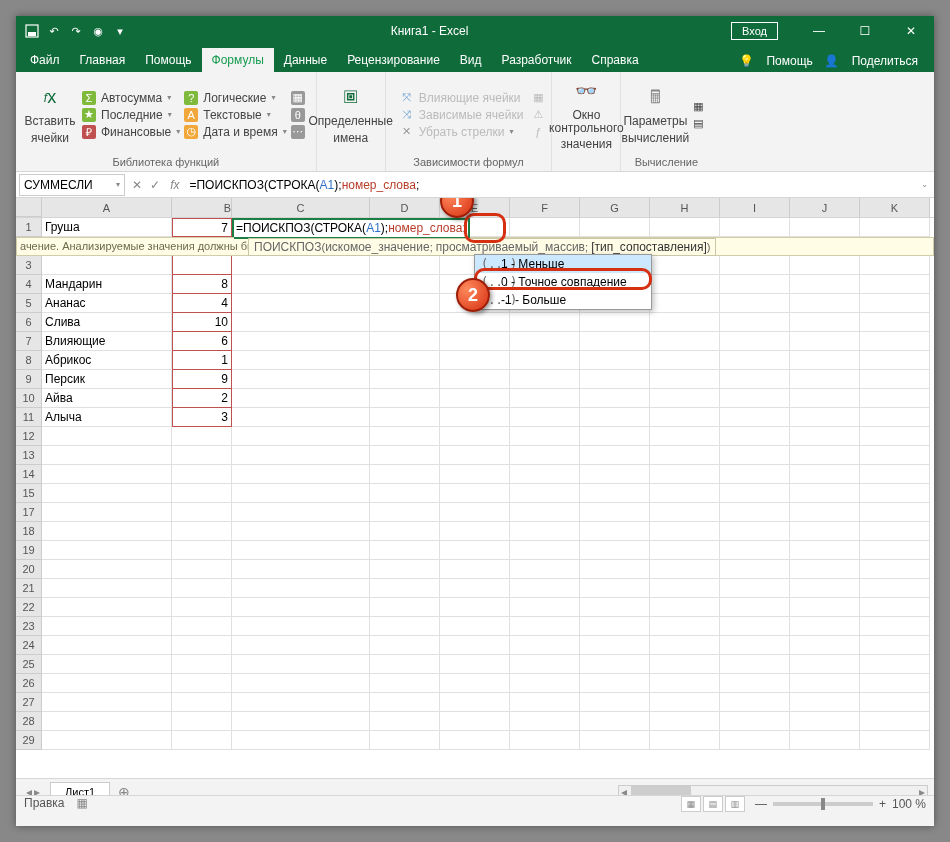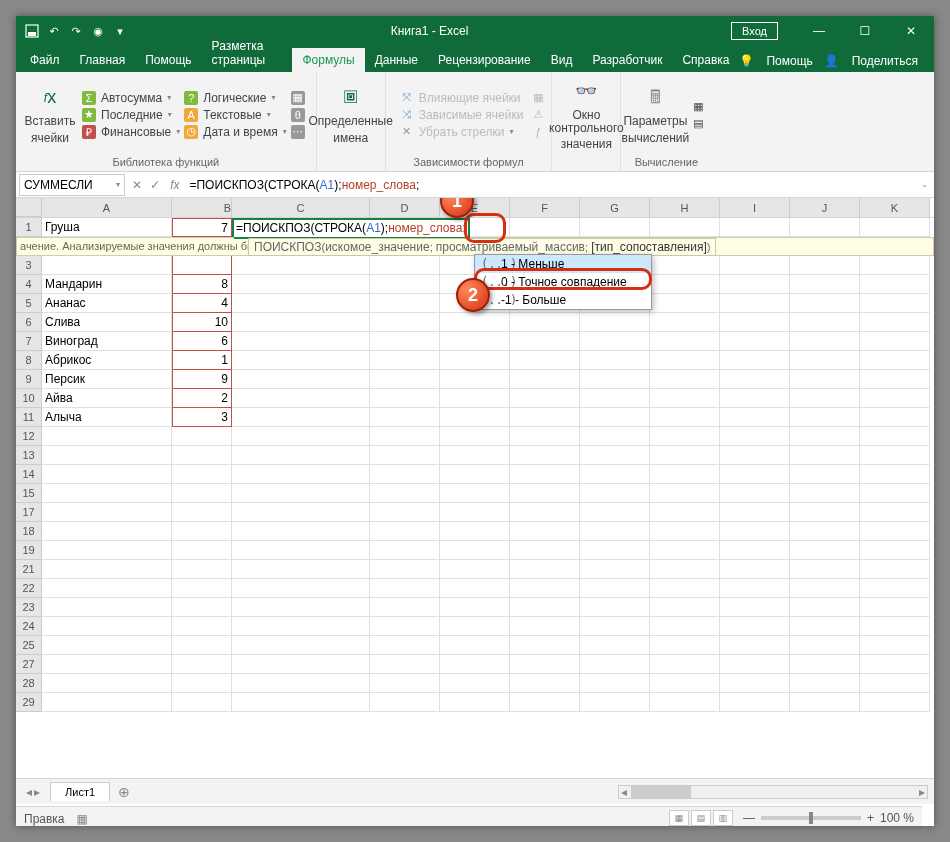--- a/index.html
+++ b/index.html
@@ -55,21 +55,21 @@
 .dropdown .opt{padding:2px 6px;display:flex;align-items:center;gap:4px}
 .dropdown .opt.sel{background:#cce8ff}
 .dropdown .opt .oic{width:16px;text-align:center;color:#666;font-family:monospace}
 .sheetbar{position:absolute;bottom:22px;left:0;right:0;height:26px;background:#f3f3f3;border-top:1px solid #d6d6d6;display:flex;align-items:center}
 .sheetbar .nav{display:flex;gap:2px;padding:0 10px;color:#888}
 .sheettab{background:#fff;border:1px solid #ccc;border-bottom:none;padding:3px 14px;font-size:11px;margin-right:2px}
 .sheetbar .add{color:#888;margin:0 6px;font-size:14px}
 .sheetbar .scroll{flex:1;display:flex;justify-content:flex-end;align-items:center;padding-right:6px}
 .scrollbar{height:14px;background:#f0f0f0;border:1px solid #ccc;width:310px;position:relative}
 .scrollbar .thumb{position:absolute;left:12px;height:12px;width:60px;background:#cdcdcd}
-.statusbar{position:absolute;bottom:0;left:0;right:12px;height:20px;background:#f3f3f3;border-top:1px solid #d6d6d6;display:flex;align-items:flex-end;font-size:11px;color:#555;padding:0 8px}
+.statusbar{position:absolute;bottom:0;left:0;right:0;height:31px;background:#f3f3f3;border-top:1px solid #d6d6d6;display:flex;align-items:flex-start;font-size:11px;color:#555;padding:0 8px}
 .statusbar .right{margin-left:auto;display:flex;align-items:center;gap:10px}
 .viewbtns{display:flex;gap:2px}
 .viewbtns .vb{width:20px;height:16px;border:1px solid #ccc;background:#fff;display:flex;align-items:center;justify-content:center;font-size:9px;color:#888}
 .zoom{display:flex;align-items:center;gap:6px}
 .zoom .track{width:100px;height:4px;background:#ccc;position:relative}
 .zoom .track .th{position:absolute;left:48px;top:-4px;width:4px;height:12px;background:#888}
 .callout{position:absolute;width:34px;height:34px;border-radius:50%;background:radial-gradient(circle at 30% 30%,#ff8a5c,#d62f12);border:2px solid #9c1e08;color:#fff;font-weight:bold;font-size:18px;display:flex;align-items:center;justify-content:center;box-shadow:2px 2px 4px rgba(0,0,0,.4);z-index:20}
 .hilite{position:absolute;border:3px solid #d62f12;border-radius:10px;z-index:19;pointer-events:none}
 .chev{font-size:8px;color:#888}
 svg{display:block}
@@ -98,21 +98,20 @@
       <div class="box">—</div>
       <div class="box">☐</div>
       <div class="box close">✕</div>
     </div>
   </div>
 
   <div class="ribtabs">
     <div class="tab">Файл</div>
     <div class="tab">Главная</div>
     <div class="tab">Помощь</div>
-    <div class="tab">Разметка страницы</div>
     <div class="tab active">Формулы</div>
     <div class="tab">Данные</div>
     <div class="tab">Рецензирование</div>
     <div class="tab">Вид</div>
     <div class="tab">Разработчик</div>
     <div class="tab">Справка</div>
     <div class="spacer"></div>
     <div class="right">
       <span>💡</span>
       <span class="tab">Помощь</span>
@@ -362,21 +361,21 @@
           <div class="cell cE"></div>
           <div class="cell cF"></div>
           <div class="cell cG"></div>
           <div class="cell cH"></div>
           <div class="cell cI"></div>
           <div class="cell cJ"></div>
           <div class="cell cK"></div>
         </div>
         <div class="row">
           <div class="rh">7</div>
-          <div class="cell cA">Виноград</div>
+          <div class="cell cA">Влияющие</div>
           <div class="cell cB redbox redbox-left">6</div>
           <div class="cell cC"></div>
           <div class="cell cD"></div>
           <div class="cell cE"></div>
           <div class="cell cF"></div>
           <div class="cell cG"></div>
           <div class="cell cH"></div>
           <div class="cell cI"></div>
           <div class="cell cJ"></div>
           <div class="cell cK"></div>
@@ -529,20 +528,34 @@
           <div class="cell cD"></div>
           <div class="cell cE"></div>
           <div class="cell cF"></div>
           <div class="cell cG"></div>
           <div class="cell cH"></div>
           <div class="cell cI"></div>
           <div class="cell cJ"></div>
           <div class="cell cK"></div>
         </div>
         <div class="row">
+          <div class="rh">20</div>
+          <div class="cell cA"></div>
+          <div class="cell cB"></div>
+          <div class="cell cC"></div>
+          <div class="cell cD"></div>
+          <div class="cell cE"></div>
+          <div class="cell cF"></div>
+          <div class="cell cG"></div>
+          <div class="cell cH"></div>
+          <div class="cell cI"></div>
+          <div class="cell cJ"></div>
+          <div class="cell cK"></div>
+        </div>
+        <div class="row">
           <div class="rh">21</div>
           <div class="cell cA"></div>
           <div class="cell cB"></div>
           <div class="cell cC"></div>
           <div class="cell cD"></div>
           <div class="cell cE"></div>
           <div class="cell cF"></div>
           <div class="cell cG"></div>
           <div class="cell cH"></div>
           <div class="cell cI"></div>
@@ -586,20 +599,34 @@
           <div class="cell cE"></div>
           <div class="cell cF"></div>
           <div class="cell cG"></div>
           <div class="cell cH"></div>
           <div class="cell cI"></div>
           <div class="cell cJ"></div>
           <div class="cell cK"></div>
         </div>
         <div class="row">
           <div class="rh">25</div>
+          <div class="cell cA"></div>
+          <div class="cell cB"></div>
+          <div class="cell cC"></div>
+          <div class="cell cD"></div>
+          <div class="cell cE"></div>
+          <div class="cell cF"></div>
+          <div class="cell cG"></div>
+          <div class="cell cH"></div>
+          <div class="cell cI"></div>
+          <div class="cell cJ"></div>
+          <div class="cell cK"></div>
+        </div>
+        <div class="row">
+          <div class="rh">26</div>
           <div class="cell cA"></div>
           <div class="cell cB"></div>
           <div class="cell cC"></div>
           <div class="cell cD"></div>
           <div class="cell cE"></div>
           <div class="cell cF"></div>
           <div class="cell cG"></div>
           <div class="cell cH"></div>
           <div class="cell cI"></div>
           <div class="cell cJ"></div>

